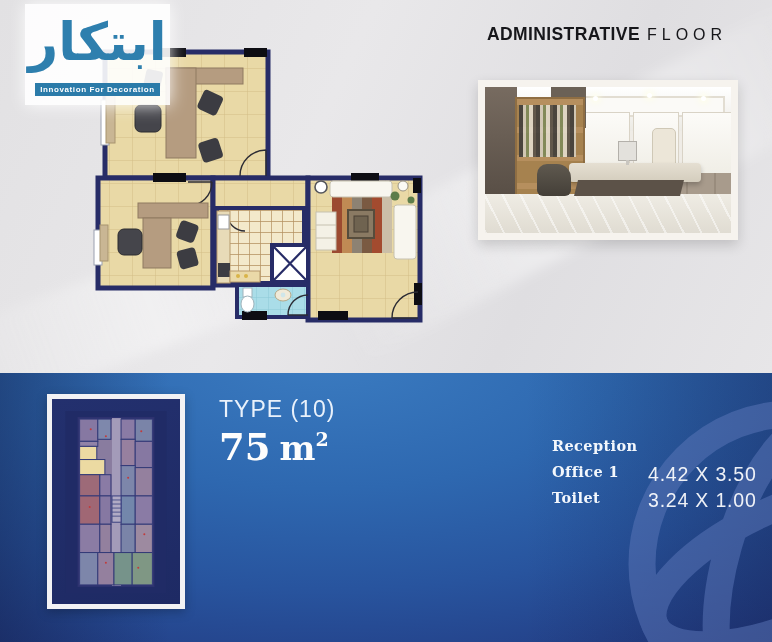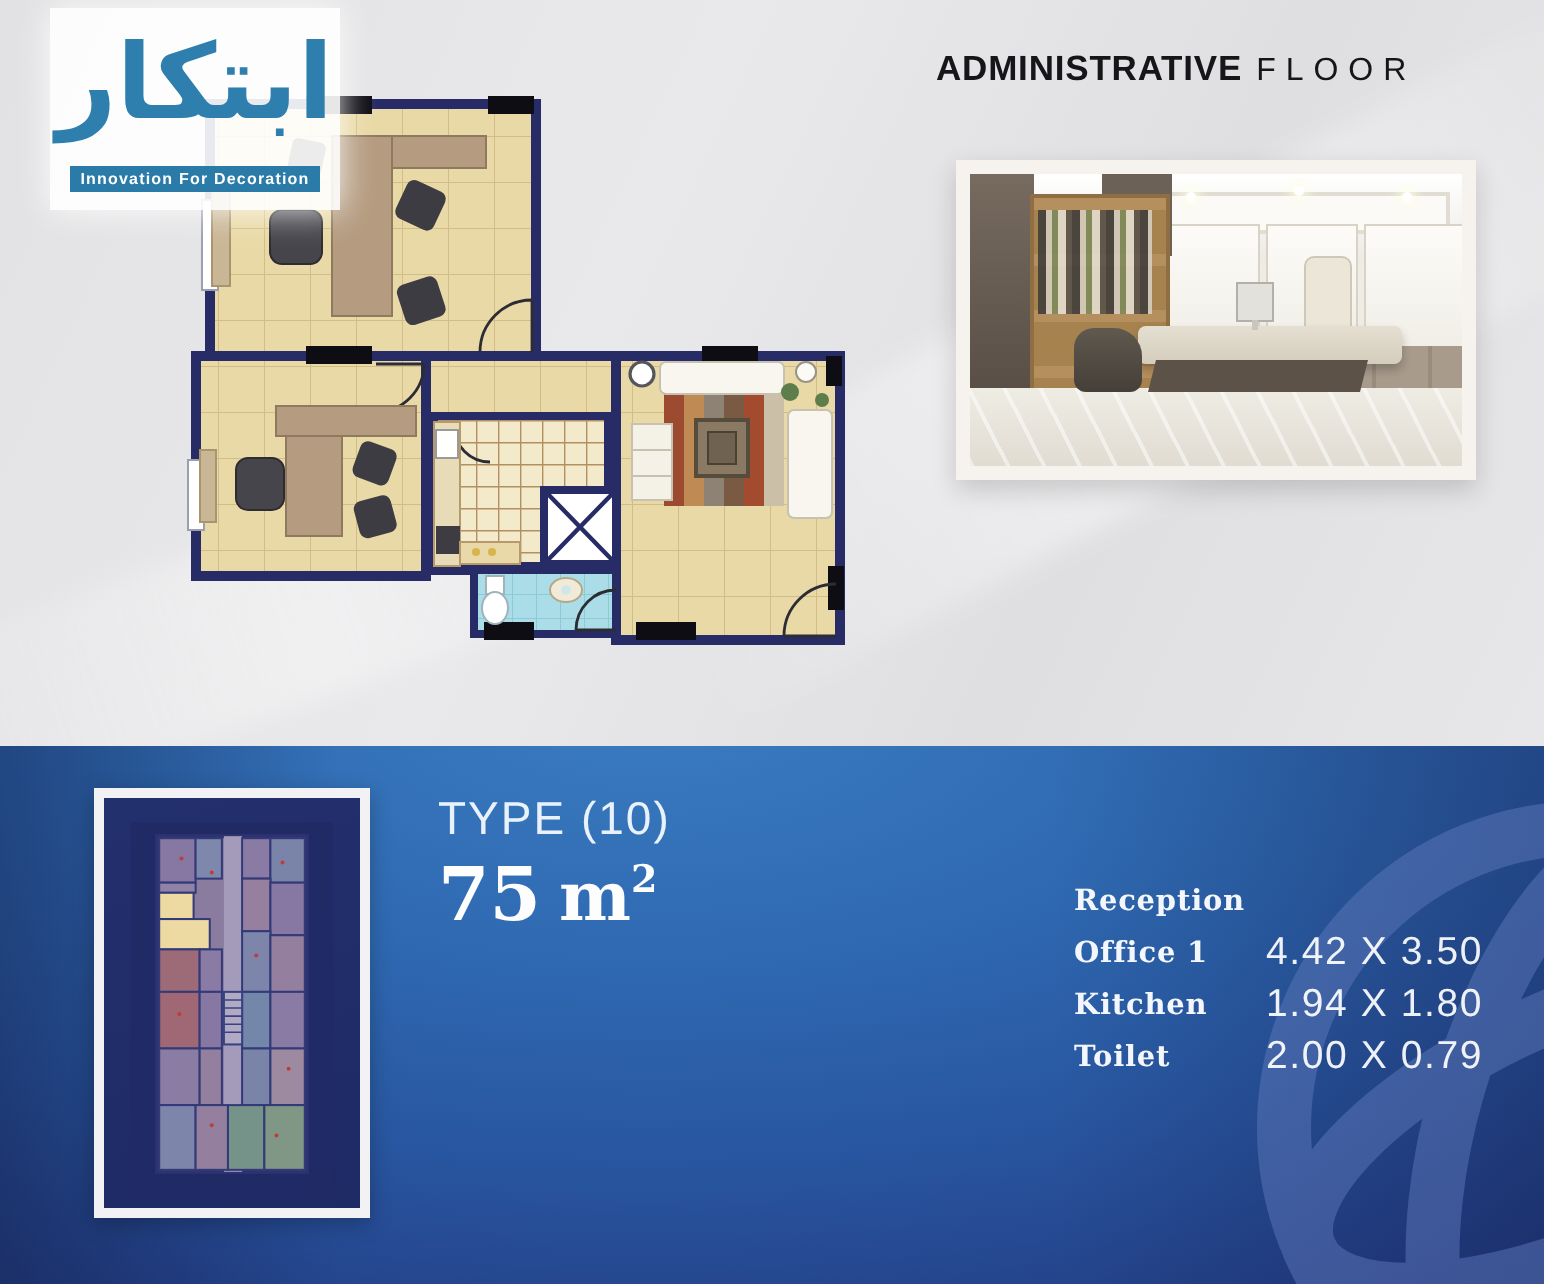--- a/index.html
+++ b/index.html
@@ -14,21 +14,21 @@
   .streak.s2{width:420px;height:90px;left:-60px;top:260px;transform:rotate(-20deg);opacity:.7;}
   
   .logo-card{position:absolute;left:25px;top:4px;width:145px;height:101px;
              background:rgba(255,255,255,.9);box-shadow:0 0 16px rgba(255,255,255,.9);
              display:flex;flex-direction:column;align-items:center;justify-content:flex-start;}
   .logo-arabic{font-family:"DejaVu Sans",sans-serif;font-weight:bold;color:#2e7fae;
                font-size:52px;line-height:76px;direction:rtl;letter-spacing:-2px;}
   .logo-ribbon{margin-top:3px;background:#2b7ba9;color:#ffffff;font-size:8px;font-weight:bold;
                letter-spacing:.6px;padding:2px 5px;white-space:nowrap;}
   
-  .floor-title{position:absolute;left:468px;top:24px;width:278px;color:#16161a;white-space:nowrap;}
+  .floor-title{position:absolute;left:468px;top:24px;width:278px;text-align:center;color:#16161a;white-space:nowrap;}
   .floor-title .t-bold{font-size:17.5px;font-weight:800;letter-spacing:.4px;}
   .floor-title .t-light{font-size:16px;font-weight:400;letter-spacing:5px;margin-left:7px;}
   
   .photo-frame{position:absolute;left:478px;top:80px;width:246px;height:146px;
                border:7px solid #f6f3ee;box-shadow:0 5px 12px rgba(0,0,0,.16);
                background:#efece6;overflow:hidden;}
   .ph{position:absolute;}
   .ph-ceiling{left:0;top:0;width:100%;height:30%;background:linear-gradient(180deg,#ffffff,#eceae4);}
   .ph-cove{left:34%;top:6%;width:62%;height:12%;background:#fbfaf7;border:2px solid #e2ddd2;}
   .ph-window{top:17%;height:42%;background:linear-gradient(180deg,#fcfbf8,#f0eee6);border:1px solid #d9d3c6;}
@@ -60,21 +60,21 @@
         background:linear-gradient(90deg,rgba(14,20,56,.38) 0%,rgba(14,20,56,0) 22%,rgba(14,20,56,0) 68%,rgba(14,20,56,.28) 100%);}
   .globe{position:absolute;left:592px;top:6px;width:400px;height:400px;opacity:.5;}
   .miniplan-box{position:absolute;left:47px;top:21px;width:128px;height:205px;border:5px solid #f2f2f4;
                 background:linear-gradient(160deg,#23306e,#1e2a64);box-shadow:0 3px 10px rgba(0,0,0,.25);
                 display:flex;align-items:center;justify-content:center;}
   .type-block{position:absolute;left:219px;top:23px;color:#fff;}
   .type-label{font-size:23px;font-weight:400;letter-spacing:1px;color:#e9f1fb;}
   .area-line{margin-top:2px;font-family:"DejaVu Serif",serif;font-weight:bold;color:#fdfdfd;}
   .area-value{font-size:37px;} .area-unit{font-size:34px;margin-left:9px;} .area-sup{font-size:19px;vertical-align:14px;}
   .dims-table{position:absolute;left:537px;top:64px;}
-  .dims-row{display:flex;align-items:center;height:26px;}
+  .dims-row{display:flex;align-items:flex-start;height:26px;margin-left:15px;}
   .dims-room{width:96px;font-family:"DejaVu Serif",serif;font-weight:bold;font-size:14.5px;color:#f3f7fc;letter-spacing:.4px;}
   .dims-size{font-size:19.5px;font-weight:300;color:rgba(255,255,255,.92);letter-spacing:.8px;white-space:nowrap;}
 </style>
 </head>
 <body>
 
 <div class="canvas">
 
   <section class="top-section">
     <div class="streak s1"></div>
@@ -289,22 +289,18 @@
 
     <div class="dims-table">
       <div class="dims-row">
         <span class="dims-room">Reception</span>
       </div>
       <div class="dims-row">
         <span class="dims-room">Office 1</span>
         <span class="dims-size">4.42 X 3.50</span>
       </div>
       <div class="dims-row">
-        <span class="dims-room">Kitchen</span>
-        <span class="dims-size">1.94 X 1.80</span>
-      </div>
-      <div class="dims-row">
         <span class="dims-room">Toilet</span>
-        <span class="dims-size">2.00 X 0.79</span>
+        <span class="dims-size">3.24 X 1.00</span>
       </div>
     </div>
   </section>
 </div>
 
 </body></html>

